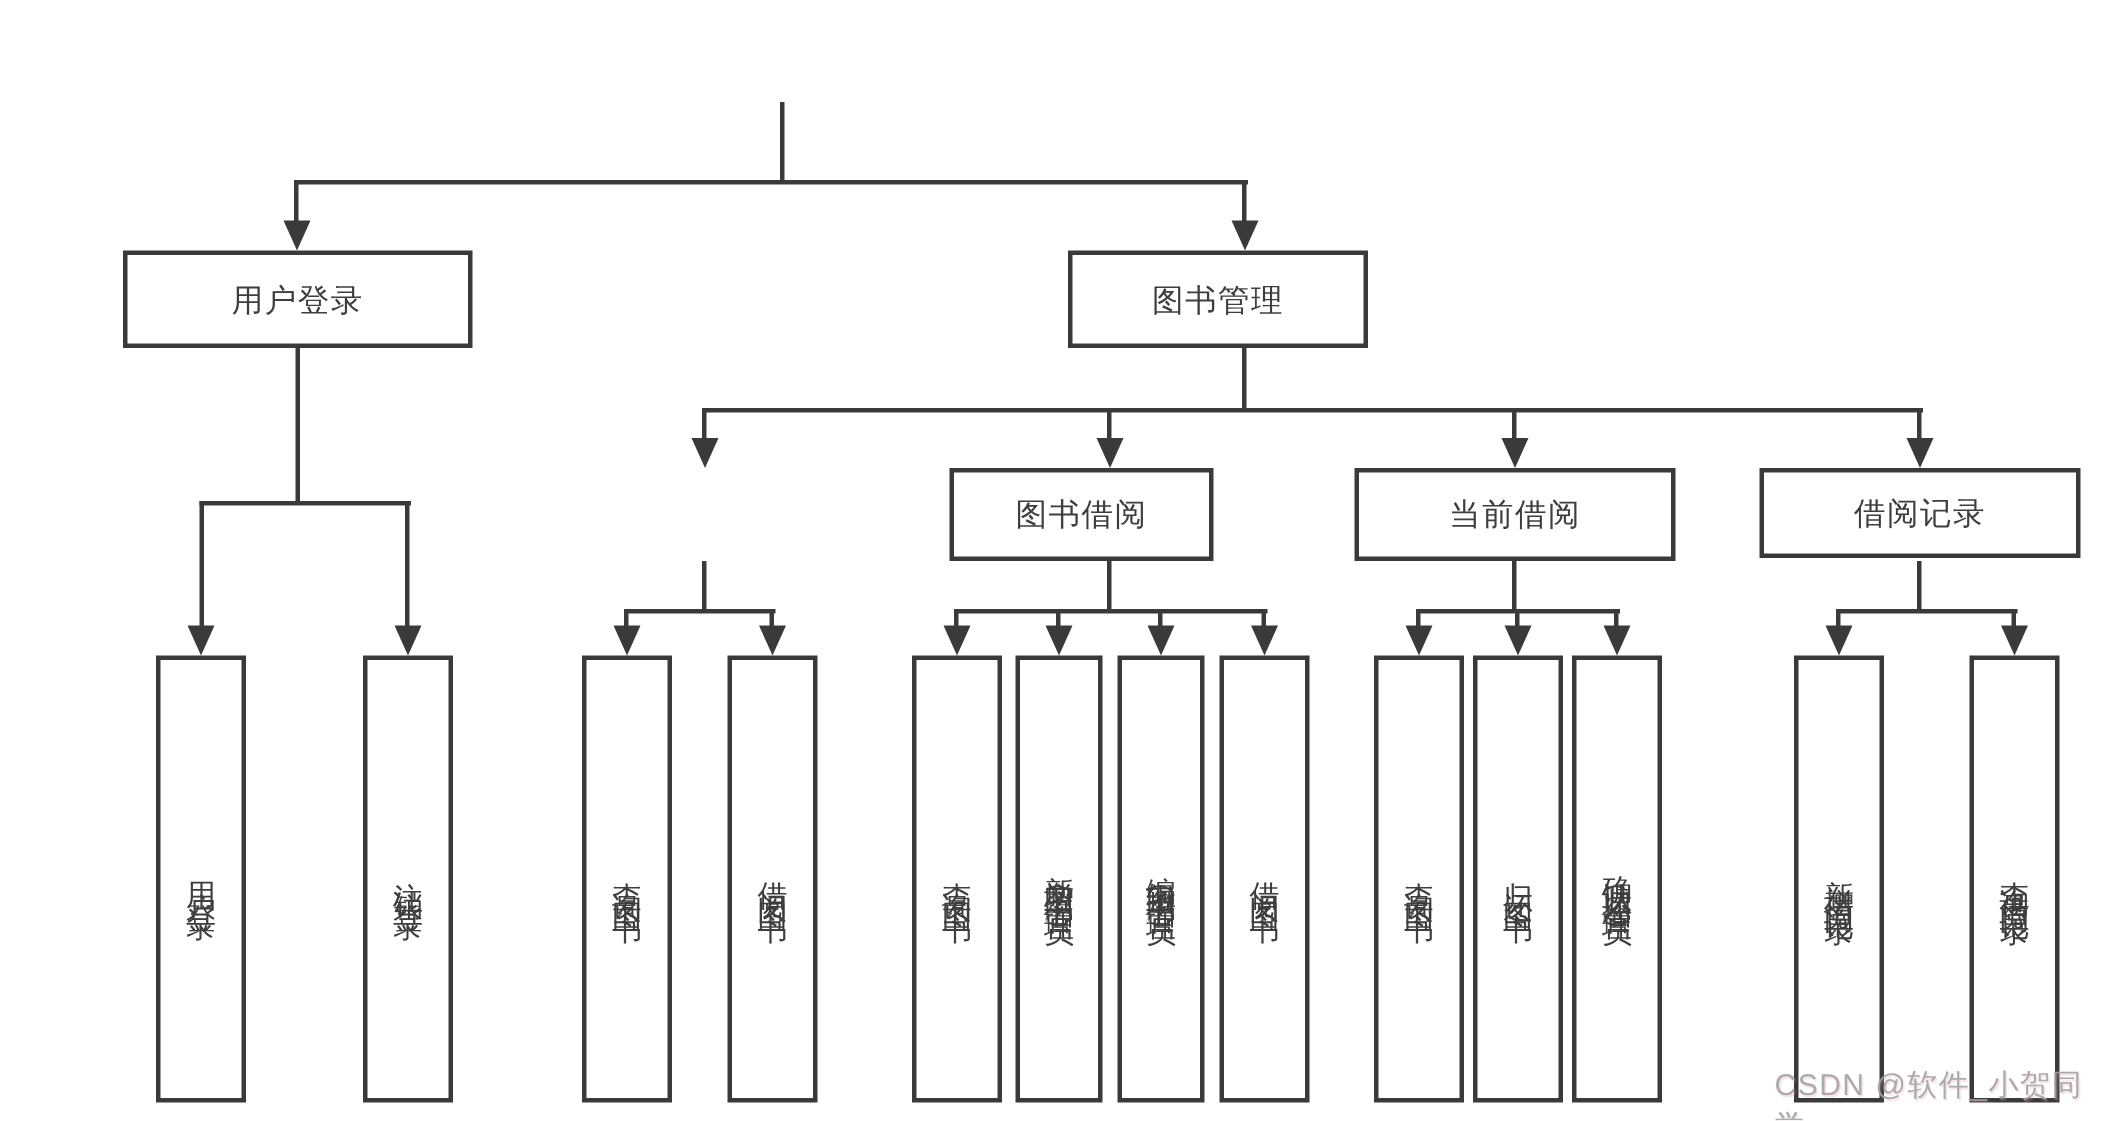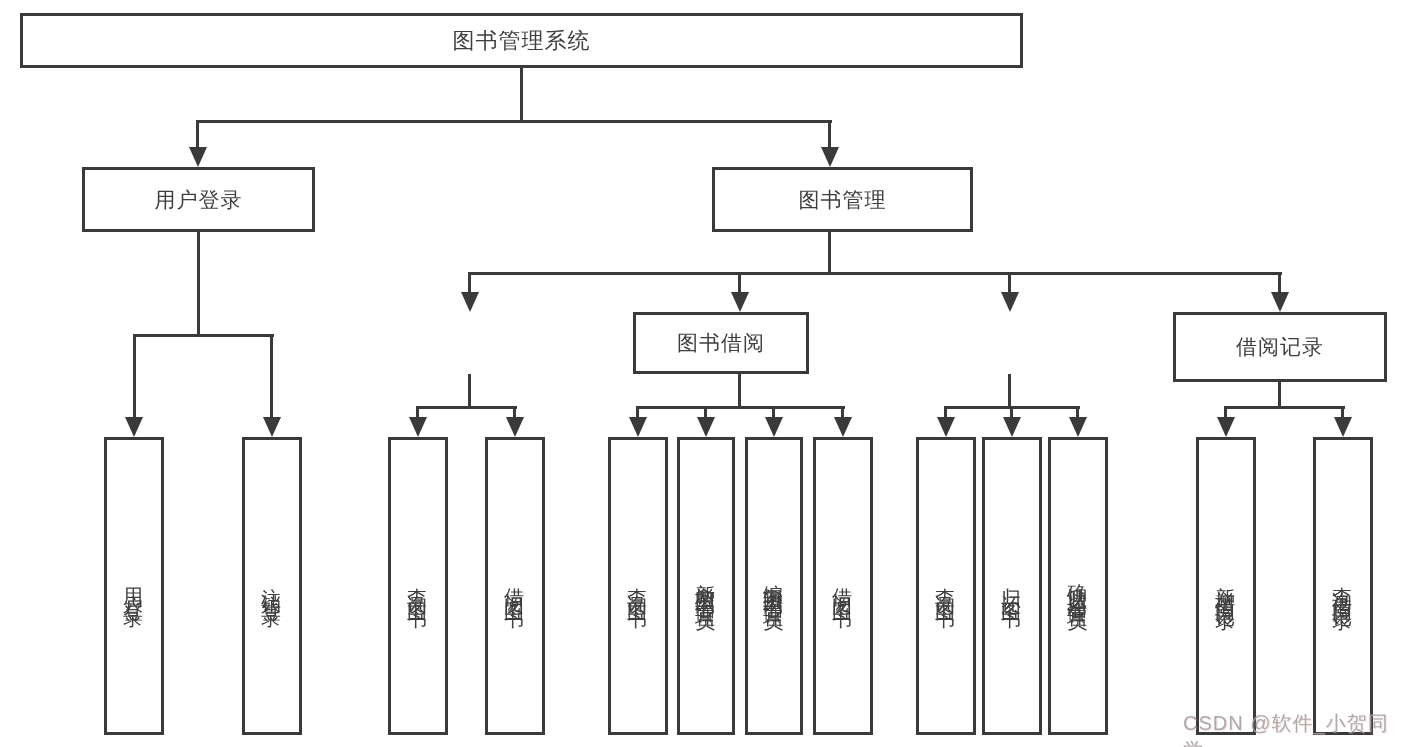--- a/index.html
+++ b/index.html
@@ -94,27 +94,27 @@
   <div class="v" style="left:1076px;top:406px;height:13px"></div>
   <div class="ah" style="left:1069px;top:417px"></div>
 
   <div class="v" style="left:1278px;top:374px;height:32px"></div>
   <div class="h" style="left:1224px;top:406px;width:121px"></div>
   <div class="v" style="left:1224px;top:406px;height:13px"></div>
   <div class="ah" style="left:1217px;top:417px"></div>
   <div class="v" style="left:1341px;top:406px;height:13px"></div>
   <div class="ah" style="left:1334px;top:417px"></div>
 
-  <div class="box" style="left:20px;top:13px;width:1003px;height:55px;font-size:22px">图书管理系统</div>
 
   <div class="box" style="left:82px;top:167px;width:233px;height:65px">用户登录</div>
-  <div class="box" style="left:712px;top:167px;width:261px;height:65px">图书管理</div>
+  <div class="box" style="left:712px;top:167px;width:200px;height:65px">图书管理</div>
 
   <div class="box" style="left:633px;top:312px;width:176px;height:62px">图书借阅</div>
-  <div class="box" style="left:1173px;top:312px;width:214px;height:70px">借阅记录</div>
+  <div class="box" style="left:903px;top:312px;width:214px;height:62px">当前借阅</div>
+  <div class="box" style="left:1173px;top:312px;width:214px;height:60px">借阅记录</div>
 
   <div class="box leaf" style="left:104px;top:437px;width:60px;height:298px">用户登录</div>
   <div class="box leaf" style="left:242px;top:437px;width:60px;height:298px">注销登录</div>
 
   <div class="box leaf" style="left:388px;top:437px;width:60px;height:298px">查询图书</div>
   <div class="box leaf" style="left:485px;top:437px;width:60px;height:298px">借阅图书</div>
 
   <div class="box leaf" style="left:608px;top:437px;width:60px;height:298px">查询图书</div>
   <div class="box leaf" style="left:677px;top:437px;width:58px;height:298px;letter-spacing:4px">新增图书（管理员）</div>
   <div class="box leaf" style="left:745px;top:437px;width:58px;height:298px;letter-spacing:4px">编辑图书（管理员）</div>

